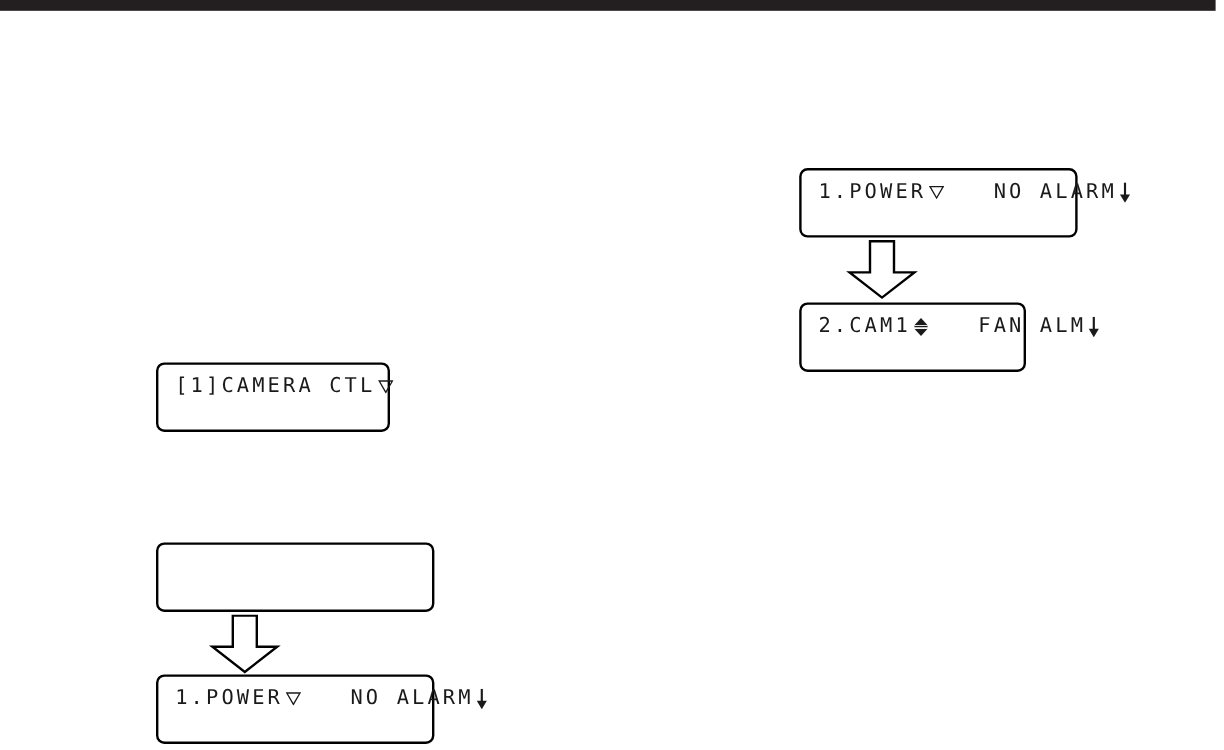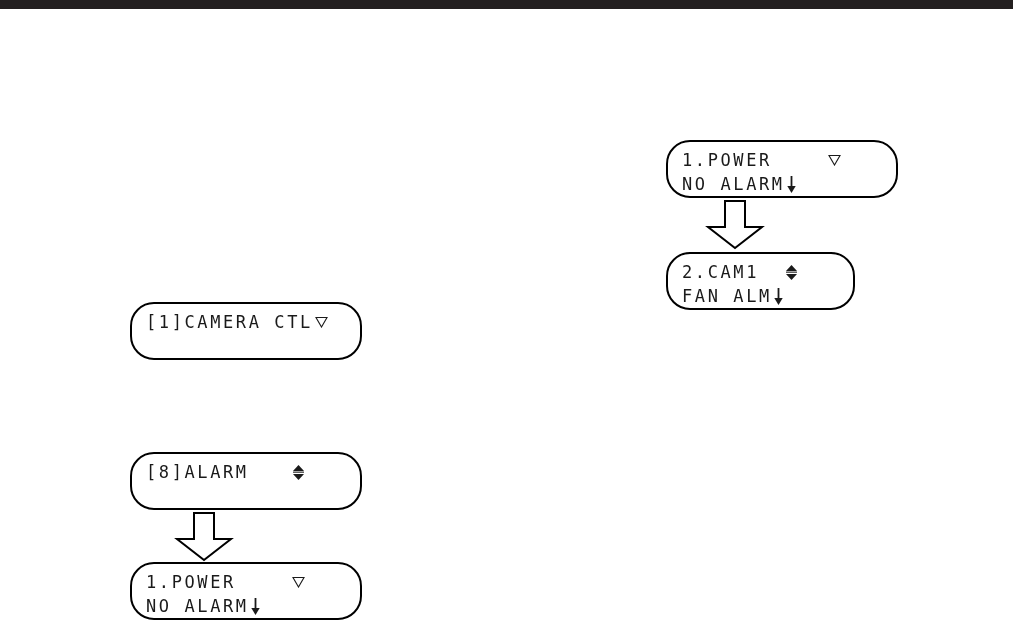--- a/index.html
+++ b/index.html
@@ -23,25 +23,24 @@
     top: 0;
     width: 1013px;
     height: 9px;
     background: #231f20;
   }
 
   
   .lcd {
     position: absolute;
     border: 2px solid #000000;
-    border-radius: 24px;
+    border-radius: 7px;
     background: #ffffff;
     padding: 6px 14px 6px 14px;
     display: flex;
-    flex-direction: column;
     justify-content: flex-start;
   }
   .lcd-line {
     display: flex;
     align-items: center;
     height: 24px;
     font-size: 17px;
     letter-spacing: 2.6px;
     color: #1a1a1a;
     white-space: pre;
@@ -66,48 +65,36 @@
   .block-arrow {
     position: absolute;
   }
   .block-arrow svg { display: block; }
 </style>
 </head>
 <body>
 
 <div class="top-bar"></div>
 
-<div class="lcd" style="left:130px; top:302px; width:232px; height:58px;">
+<div class="lcd" style="left:130px; top:302px; width:195px; height:58px;">
   <div class="lcd-line">
     <span class="txt">[1]CAMERA CTL</span>
     <span class="spacer"></span>
     <span class="glyph">
       <svg width="13" height="12" viewBox="0 0 13 12">
           <polygon points="1,1.5 12,1.5 6.5,11" fill="none" stroke="#1a1a1a" stroke-width="1.1"></polygon>
         </svg>
     </span>
   </div>
   <div class="lcd-line right">
     <span class="txt"></span>
   </div>
 </div>
 
 <div class="lcd" style="left:130px; top:452px; width:232px; height:58px;">
-  <div class="lcd-line">
-    <span class="txt">[8]ALARM</span>
-    <span class="spacer"></span>
-    <span class="glyph">
-      <svg width="13" height="15" viewBox="0 0 13 15">
-        <polygon points="6.5,0 12,6 1,6" fill="#1a1a1a"></polygon>
-        <polygon points="6.5,15 1,9 12,9" fill="#1a1a1a"></polygon>
-        <rect x="1" y="6" width="11" height="3" fill="#ffffff"></rect>
-        <rect x="1" y="6.6" width="11" height="1.1" fill="#1a1a1a"></rect>
-      </svg>
-    </span>
-  </div>
   <div class="lcd-line right">
     <span class="txt"></span>
   </div>
 </div>
 
 <div class="block-arrow" style="left:172px; top:512px;">
   <svg width="64" height="50" viewBox="0 0 64 50">
     <polygon points="22,1 42,1 42,27 59,27 32,48 5,27 22,27" fill="#ffffff" stroke="#000000" stroke-width="2"></polygon>
   </svg>
 </div>

